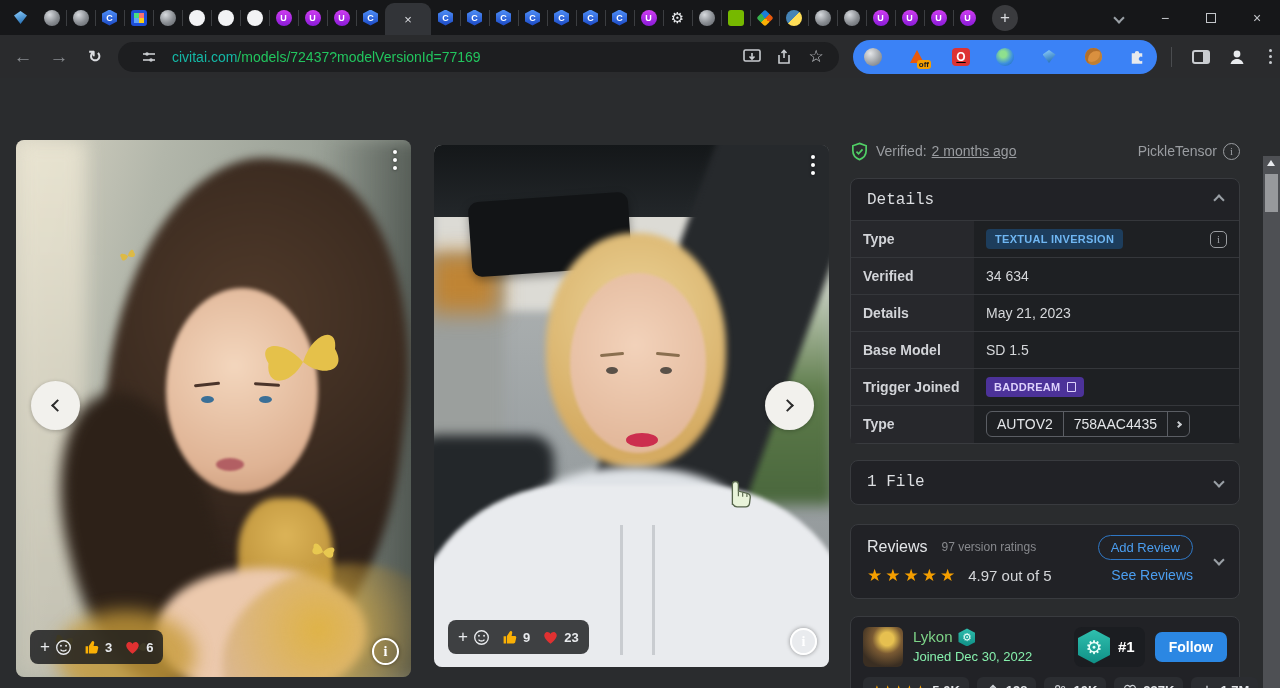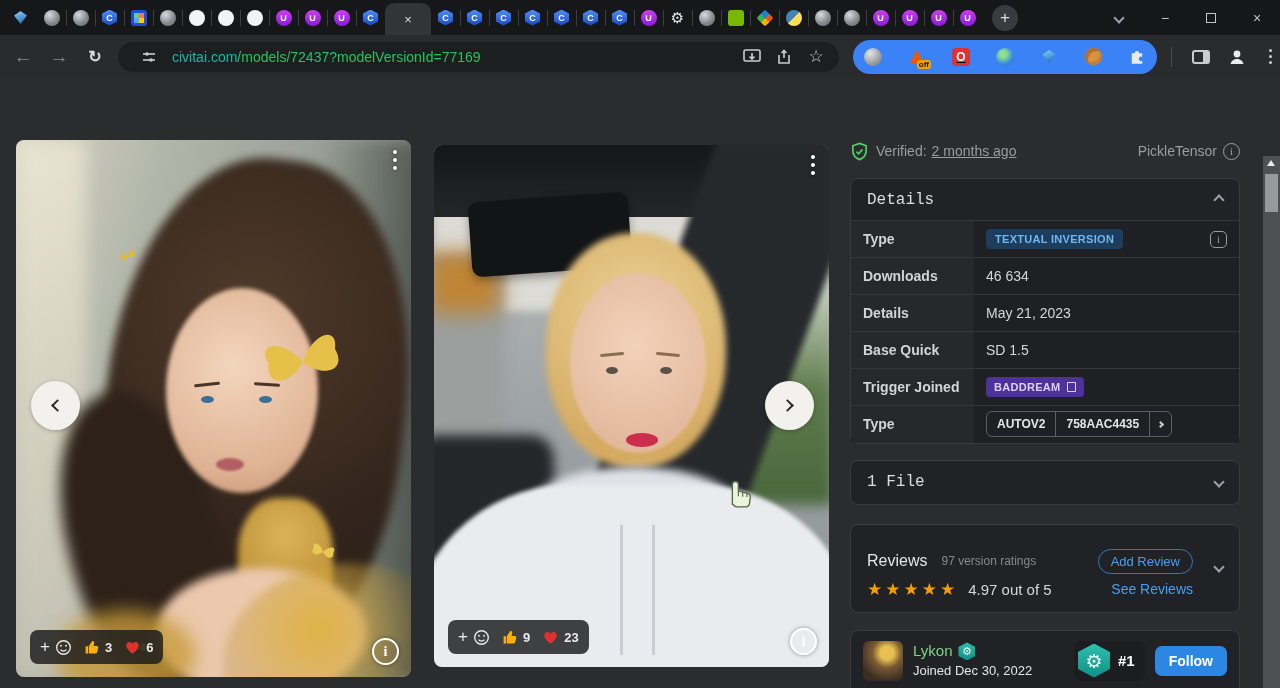--- a/index.html
+++ b/index.html
@@ -117,41 +117,41 @@
   td.lbl { width:123px; background:#27282c; color:#d2d4d8; font-weight:bold; }
   td.val { background:#1e2023; color:#d5d7da; }
   .val-flex { display:flex; align-items:center; }
   .val-flex .spacer { flex:1; }
   .badge-ti { background:#1d3d5c; color:#6fb6f2; font-size:11px; font-weight:bold; letter-spacing:.3px; padding:4px 9px; border-radius:4px; }
   .badge-trigger { background:#4c3299; color:#ddd1fb; font-size:11px; font-weight:bold; letter-spacing:.3px; padding:4px 8px; border-radius:4px; display:inline-flex; align-items:center; gap:6px; }
   .copy-icon { position:relative; width:9px; height:10px; display:inline-block; }
   .copy-icon::before { content:""; position:absolute; right:0; top:0; width:7px; height:8px; border:1px solid #ddd1fb; border-radius:1px; }
   .copy-icon::after { content:""; position:absolute; left:0; bottom:0; width:7px; height:8px; border:1px solid #ddd1fb; background:#4c3299; border-radius:1px; }
   .hash-pill { display:inline-flex; align-items:center; border:1px solid #5b5e64; border-radius:6px; height:26px; overflow:hidden; }
-  .hash-pill .seg { padding:0 10px; font-size:12px; font-weight:bold; color:#e3e5e8; display:flex; align-items:center; height:100%; }
+  .hash-pill .seg { padding:0 10px; font-size:14px; font-weight:normal; color:#e3e5e8; display:flex; align-items:center; height:100%; }
   .hash-pill .seg + .seg { border-left:1px solid #5b5e64; }
   .hash-pill .seg.go { padding:0 8px; }
   .hash-pill .chev { width:5px; height:5px; border-color:#c9ccd0; }
 
-  #reviews-card .inner { padding:24px 16px 12px; }
+  #reviews-card .inner { padding:10px 16px 12px; }
   .rev-row { display:flex; align-items:center; }
   .rev-title { color:#e2e4e7; font-size:16px; }
   .rev-count { color:#87898d; font-size:12px; margin-left:14px; }
   .add-review { margin-left:auto; margin-right:30px; border:1px solid #2f77c4; color:#4b9ef0; font-size:13px; padding:4px 12px; border-radius:14px; background:transparent; font-family:"Liberation Sans",sans-serif; }
   .stars { color:#f59f00; font-size:17px; letter-spacing:3px; }
   .rev-score { color:#d4d6d9; font-size:15px; margin-left:10px; }
   .see-reviews { margin-left:auto; margin-right:30px; color:#4b9ef0; font-size:14px; }
   .card-chev { position:absolute; right:16px; top:50%; margin-top:-5px; }
 
   #creator-card .inner { padding:10px 12px; }
   .creator-row { display:flex; align-items:center; }
   .avatar { width:40px; height:40px; border-radius:6px; background:radial-gradient(circle at 60% 30%, #e6c050 18%, #7a5a33 40%, #3a2e22 75%); flex:0 0 auto; }
   .creator-id { margin-left:10px; line-height:1.25; }
   .creator-name { color:#7dd487; font-size:15px; display:flex; align-items:center; gap:6px; }
-  .creator-joined { color:#e5e5e5; font-size:13px; margin-top:2px; }
+  .creator-joined { color:#86efac; font-size:13px; margin-top:2px; }
   .hexbadge { display:inline-flex; align-items:center; justify-content:center; background:linear-gradient(180deg,#2fbfae,#0f8f86); clip-path:polygon(50% 0,100% 25%,100% 75%,50% 100%,0 75%,0 25%); color:#eafffa; font-family:"DejaVu Sans",sans-serif; }
   .hexbadge.small { width:17px; height:18px; font-size:11px; }
   .hexbadge.big { width:32px; height:34px; font-size:19px; }
   .rank-pill { margin-left:auto; display:flex; align-items:center; gap:8px; background:#1b1d21; border-radius:8px; padding:3px 10px 3px 4px; }
   .rank-num { color:#fff; font-weight:bold; font-size:15px; }
   .follow-btn { margin-left:10px; background:#2b87e3; color:#fff; font-weight:bold; font-size:14px; border:none; border-radius:7px; padding:7px 14px; font-family:"Liberation Sans",sans-serif; }
   .stats-row { display:flex; gap:8px; margin-top:10px; }
   .stat-pill { background:#2b2d31; border-radius:6px; height:27px; display:flex; align-items:center; gap:6px; padding:0 9px; color:#e4e6e9; font-size:13px; font-weight:bold; }
   .stat-pill .stars { font-size:11px; letter-spacing:1px; }
   .stat-ico { width:14px; height:14px; color:#cfd2d6; }
@@ -535,29 +535,29 @@
             <td class="lbl">Type</td>
             <td class="val">
               <div class="val-flex">
                 <span class="badge-ti">TEXTUAL INVERSION</span>
                 <span class="spacer"></span>
                 <span class="info-mini" style="border-radius:5px;">i</span>
               </div>
             </td>
           </tr>
           <tr>
-            <td class="lbl">Downloads</td>
-            <td class="val">46 634</td>
+            <td class="lbl">Verified</td>
+            <td class="val">34 634</td>
           </tr>
           <tr>
             <td class="lbl">Details</td>
             <td class="val">May 21, 2023</td>
           </tr>
           <tr>
-            <td class="lbl">Base Quick</td>
+            <td class="lbl">Base Model</td>
             <td class="val">SD 1.5</td>
           </tr>
           <tr>
             <td class="lbl">Trigger Joined</td>
             <td class="val">
               <span class="badge-trigger">
                 <span>BADDREAM</span>
                 <span class="copy-icon"></span>
               </span>
             </td>

